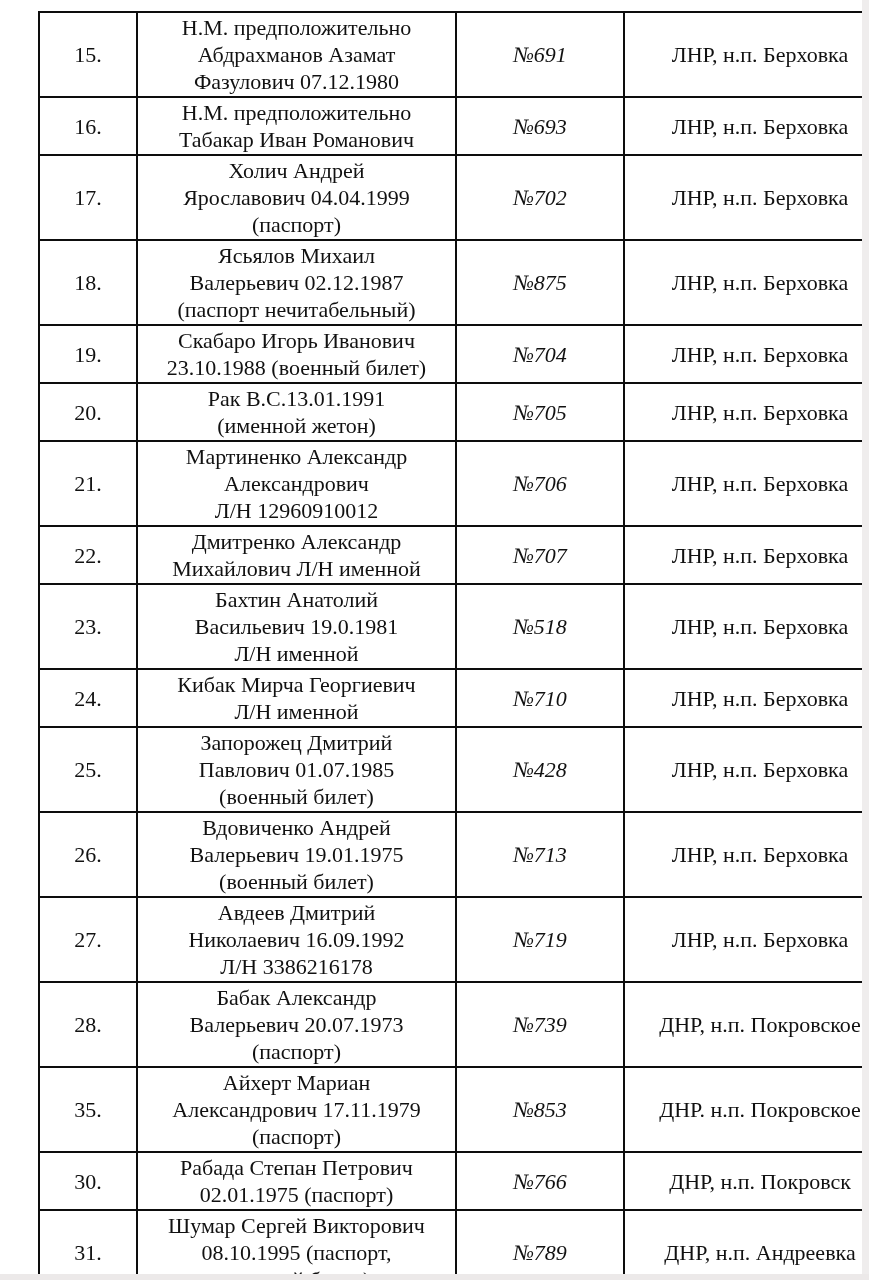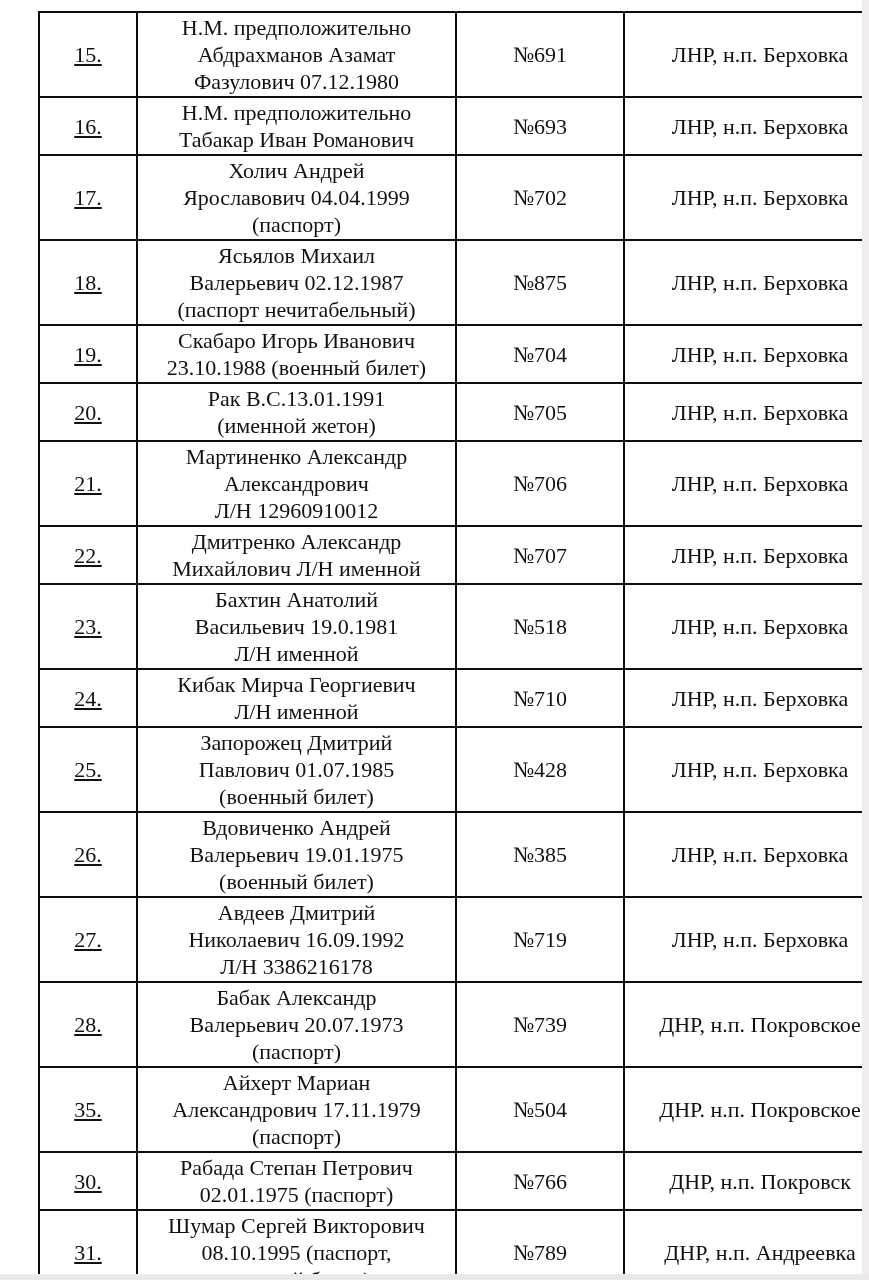--- a/index.html
+++ b/index.html
@@ -41,23 +41,23 @@
   }
   table.doc-table td {
     border: 2.5px solid #0d0d0d;
     text-align: center;
     vertical-align: middle;
     color: #111111;
     font-size: 22px;
     line-height: 27px;
     padding: 1px 4px;
   }
-  td.col-num      { width: 88px; text-decoration: underline;  }
+  td.col-num      { width: 88px;  }
   td.col-name     { width: 309px; white-space: pre-line; }
-  td.col-id       { width: 158px; }
+  td.col-id       { width: 158px; font-style: italic; }
   td.col-location { width: 262px; }
 </style>
 </head>
 <body>
 
 <div class="page">
 
   <table class="doc-table">
     <tbody>
   <tr>
@@ -152,21 +152,21 @@
 (военный билет)</td>
     <td class="col-id">№428</td>
     <td class="col-location">ЛНР, н.п. Берховка</td>
   </tr>
 
   <tr>
     <td class="col-num">26.</td>
     <td class="col-name">Вдовиченко Андрей
 Валерьевич 19.01.1975
 (военный билет)</td>
-    <td class="col-id">№385</td>
+    <td class="col-id">№713</td>
     <td class="col-location">ЛНР, н.п. Берховка</td>
   </tr>
 
   <tr>
     <td class="col-num">27.</td>
     <td class="col-name">Авдеев Дмитрий
 Николаевич 16.09.1992
 Л/Н 3386216178</td>
     <td class="col-id">№719</td>
     <td class="col-location">ЛНР, н.п. Берховка</td>
@@ -179,21 +179,21 @@
 (паспорт)</td>
     <td class="col-id">№739</td>
     <td class="col-location">ДНР, н.п. Покровское</td>
   </tr>
 
   <tr>
     <td class="col-num">35.</td>
     <td class="col-name">Айхерт Мариан
 Александрович 17.11.1979
 (паспорт)</td>
-    <td class="col-id">№504</td>
+    <td class="col-id">№853</td>
     <td class="col-location">ДНР. н.п. Покровское</td>
   </tr>
 
   <tr>
     <td class="col-num">30.</td>
     <td class="col-name">Рабада Степан Петрович
 02.01.1975 (паспорт)</td>
     <td class="col-id">№766</td>
     <td class="col-location">ДНР, н.п. Покровск</td>
   </tr>

